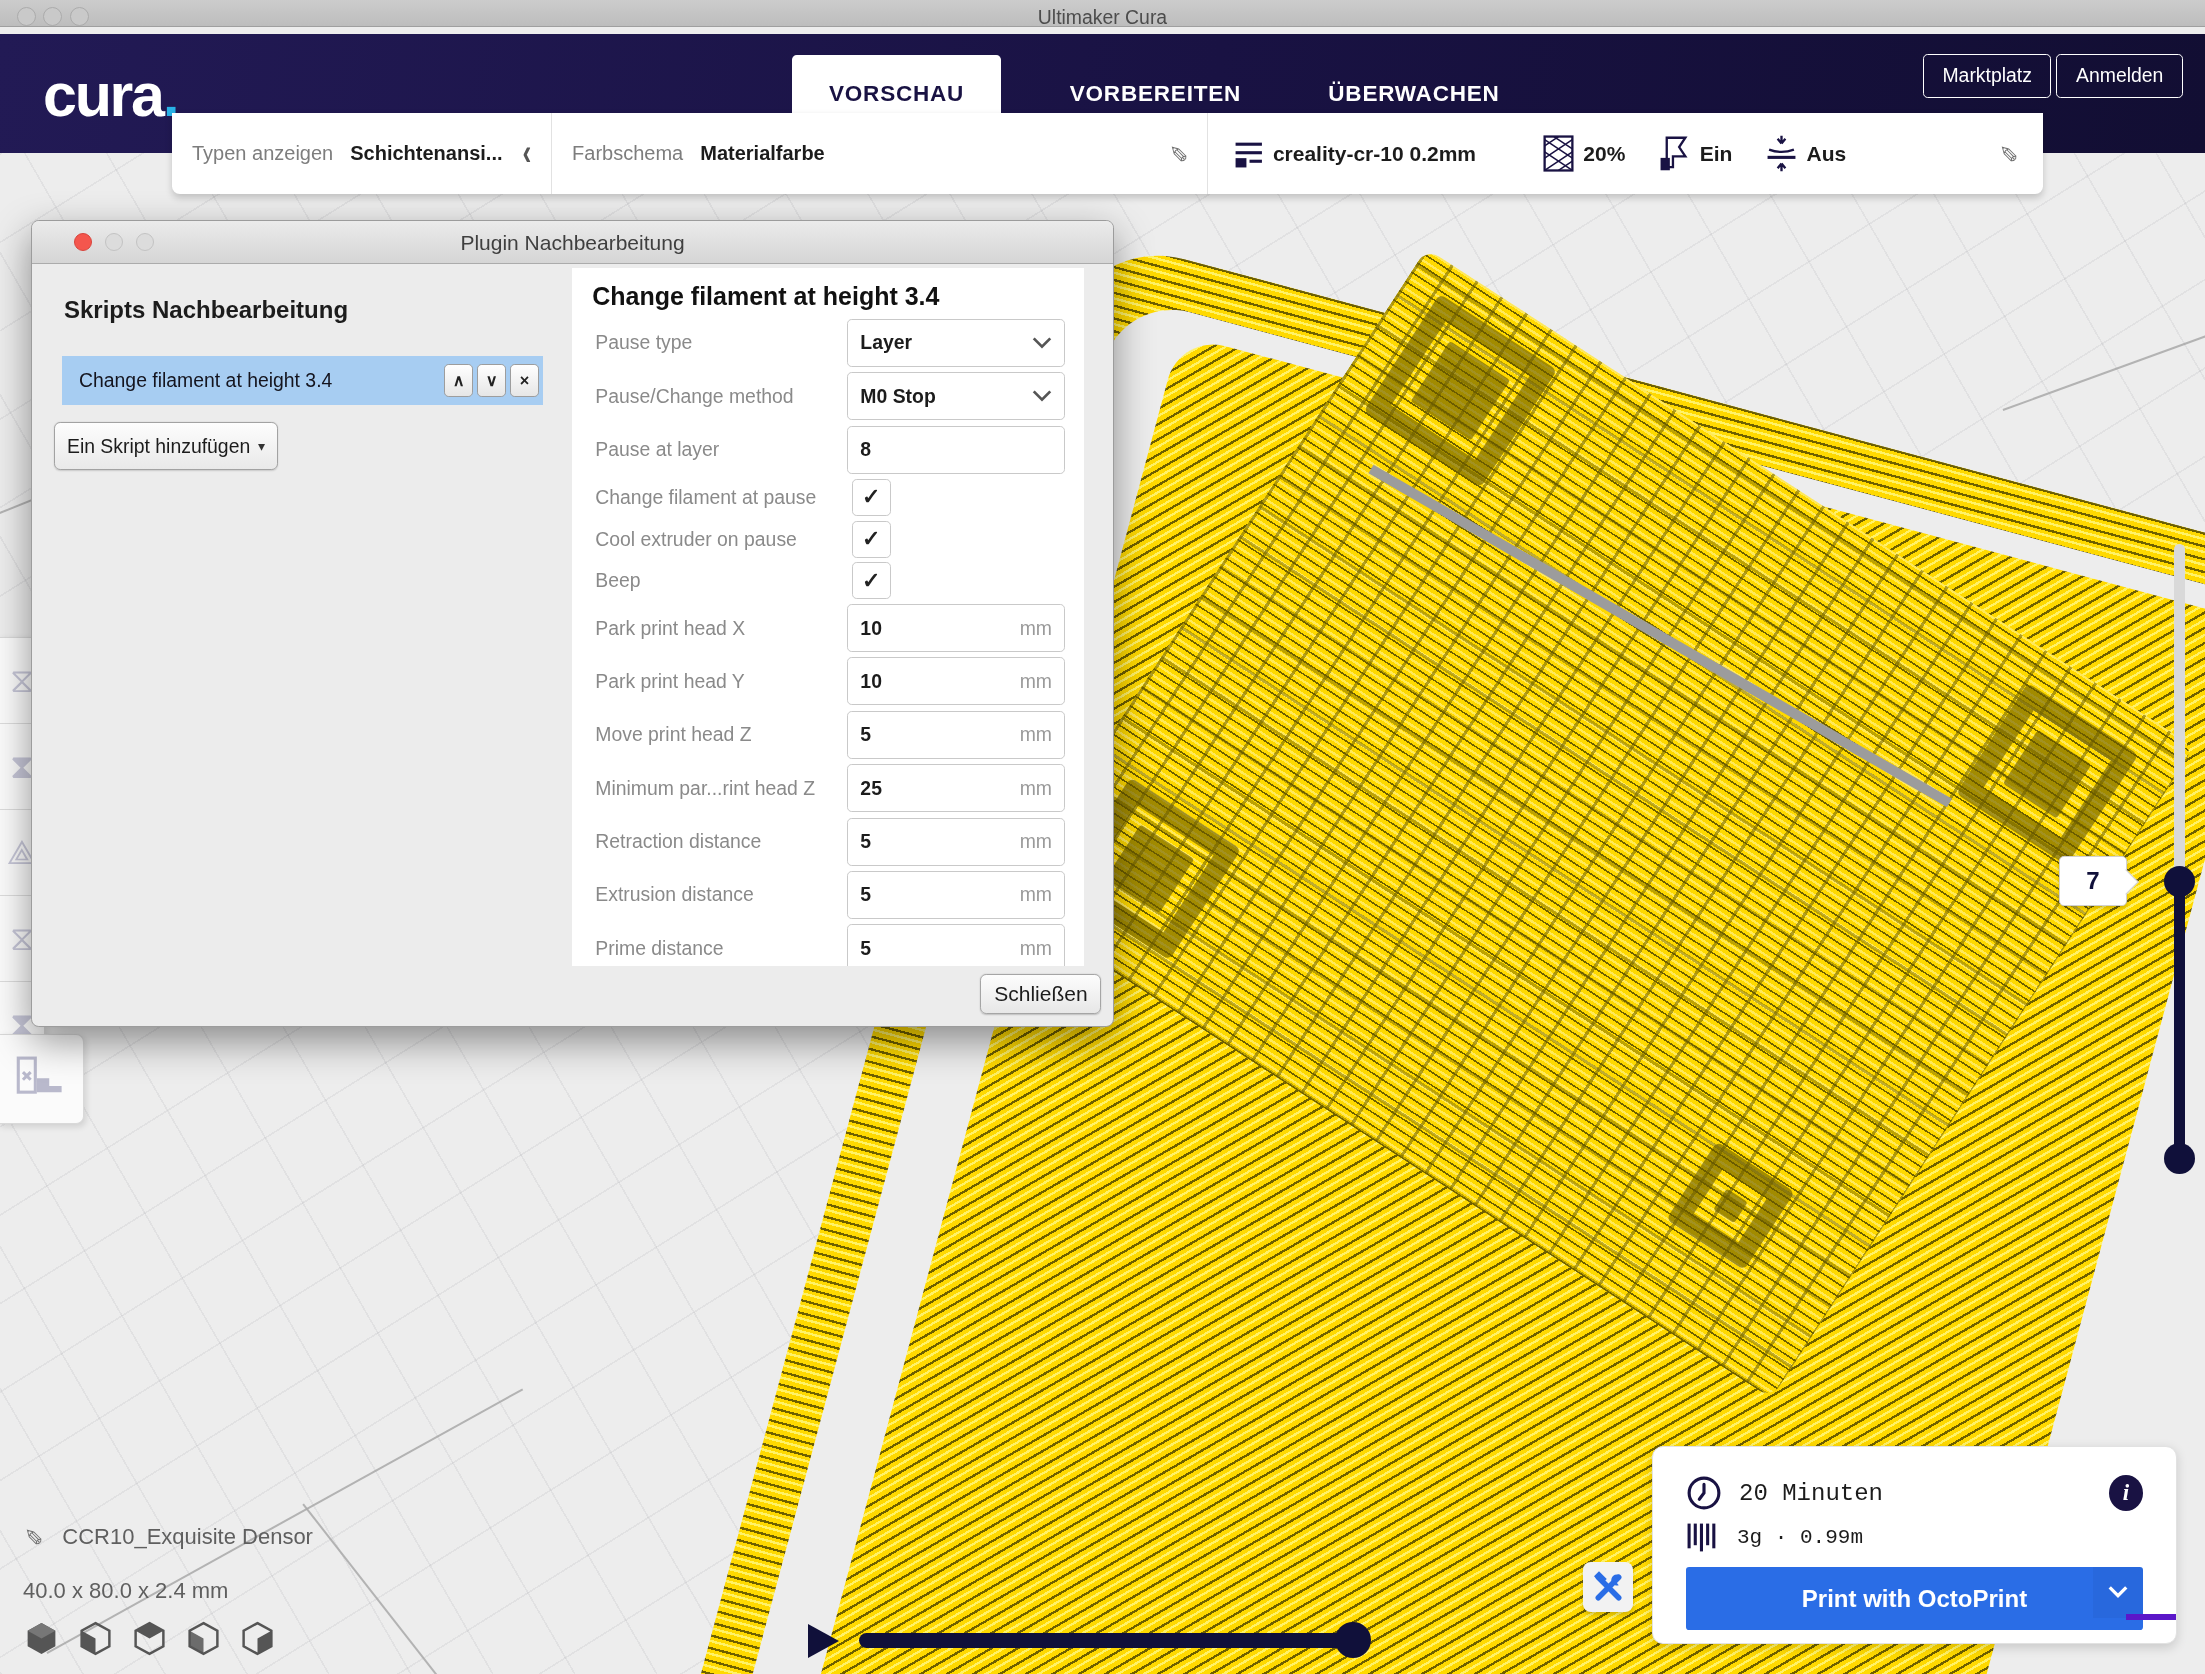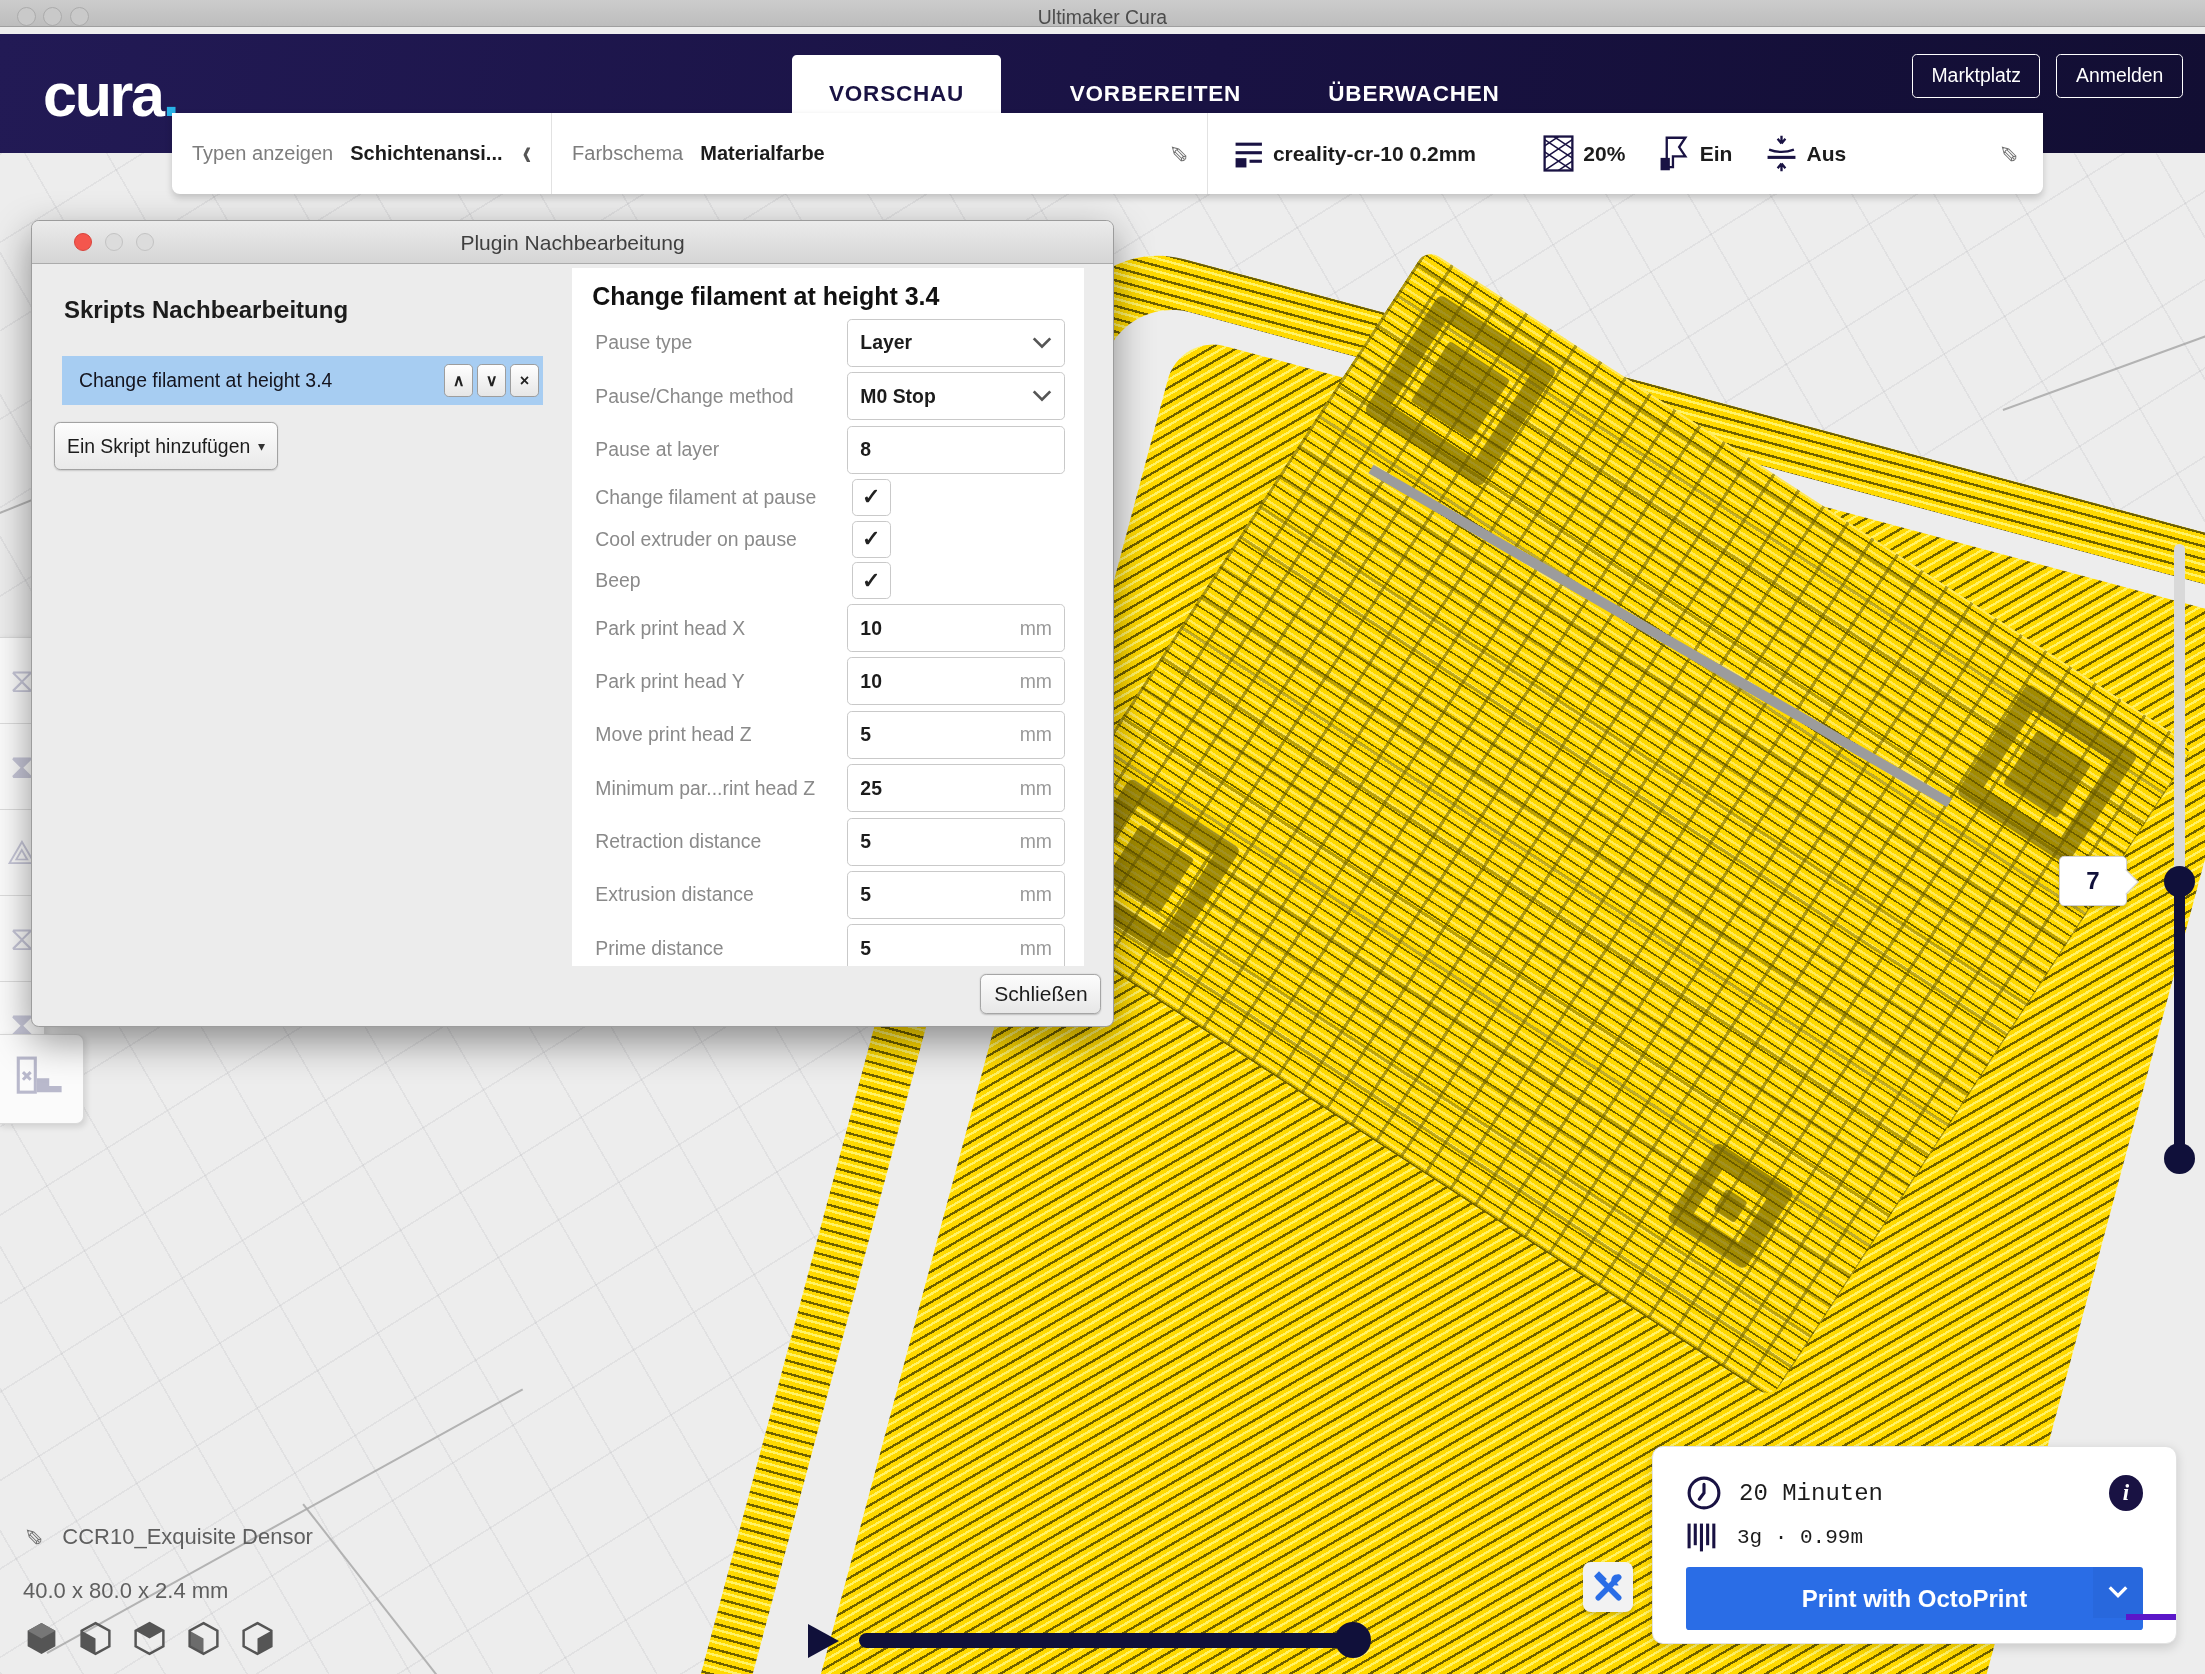--- a/index.html
+++ b/index.html
@@ -18,21 +18,21 @@
   
   #appheader { position:absolute; left:0; top:34px; width:2205px; height:119px;
     background:linear-gradient(100deg,#221a55 0%, #191243 55%, #120e33 100%); z-index:55; }
   #logo { position:absolute; left:43px; top:26.4px; font-size:61px; font-weight:bold;
     color:#ffffff; letter-spacing:-2.3px; }
   #logo .dot { color:#29b2e6; }
   #tabs { position:absolute; left:792px; top:0; height:119px; display:flex; align-items:center; gap:50px; }
   .tab { color:#ffffff; font-size:22.5px; font-weight:bold; letter-spacing:0.8px; padding:0 18.6px;
     height:78px; display:flex; align-items:center; border-radius:4.7px; cursor:default; }
   .tab.active { background:#ffffff; color:#191243; padding:0 37px; }
-  #hdr-buttons { position:absolute; right:22px; top:20px; display:flex; gap:16px; }
+  #hdr-buttons { position:absolute; right:22px; top:20px; display:flex; gap:5px; }
   .hdr-btn { border:1.6px solid #ffffff; border-radius:4.7px; color:#ffffff; font-size:19.4px;
     padding:9.3px 18.6px; background:transparent; }
 
   
   #topbar { position:absolute; left:172px; top:113px; width:1871px; height:81px;
     background:#ffffff; border-radius:0 0 7.8px 7.8px; z-index:56;
     box-shadow:0 3.1px 7.8px rgba(0,0,0,.18); display:flex; align-items:center; }
   .tb-group { display:flex; align-items:center; height:100%; padding:0 20px; }
   .tb-div { width:0.8px; height:100%; background:#e2e2e2; }
   .tb-label { color:#7d7d7d; font-size:20px; margin-right:17px; white-space:nowrap; }

